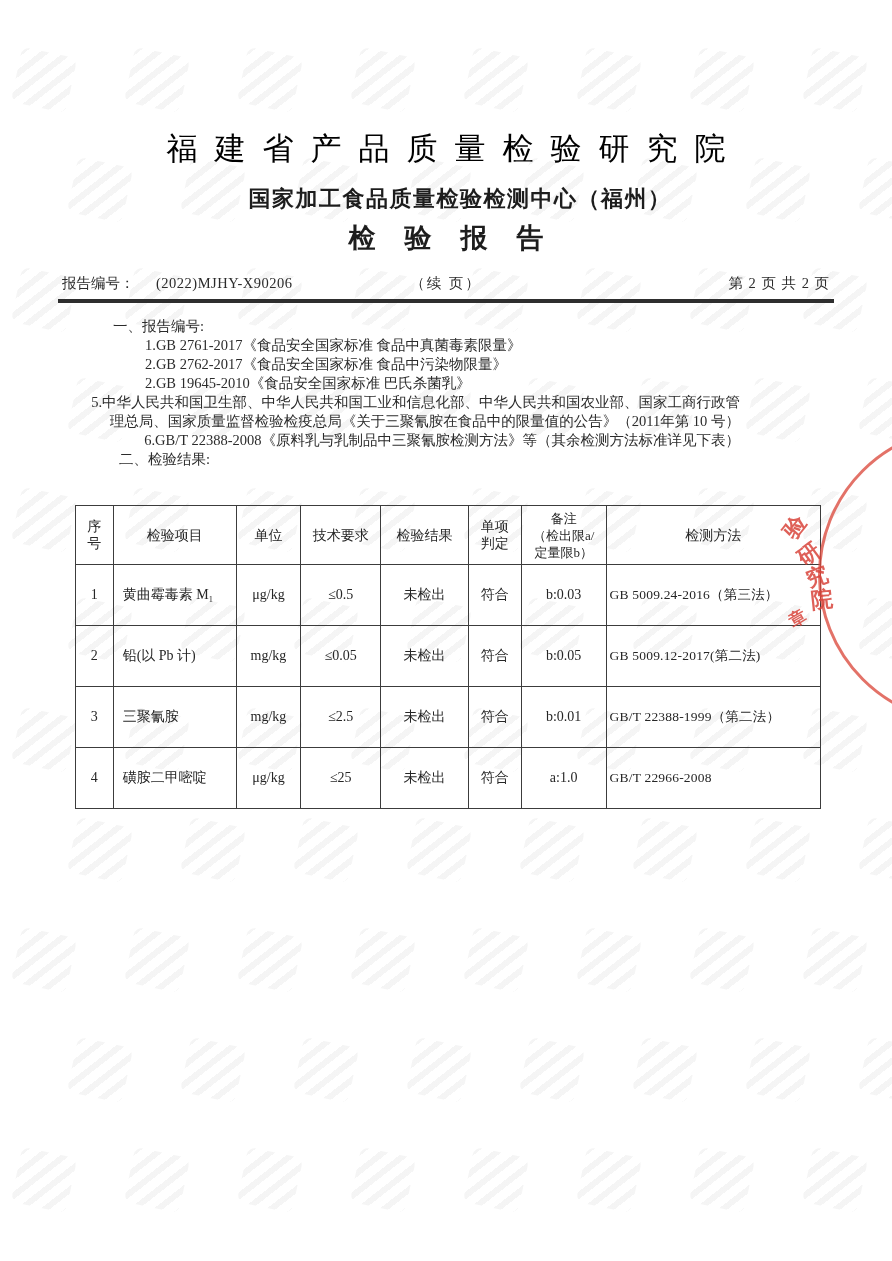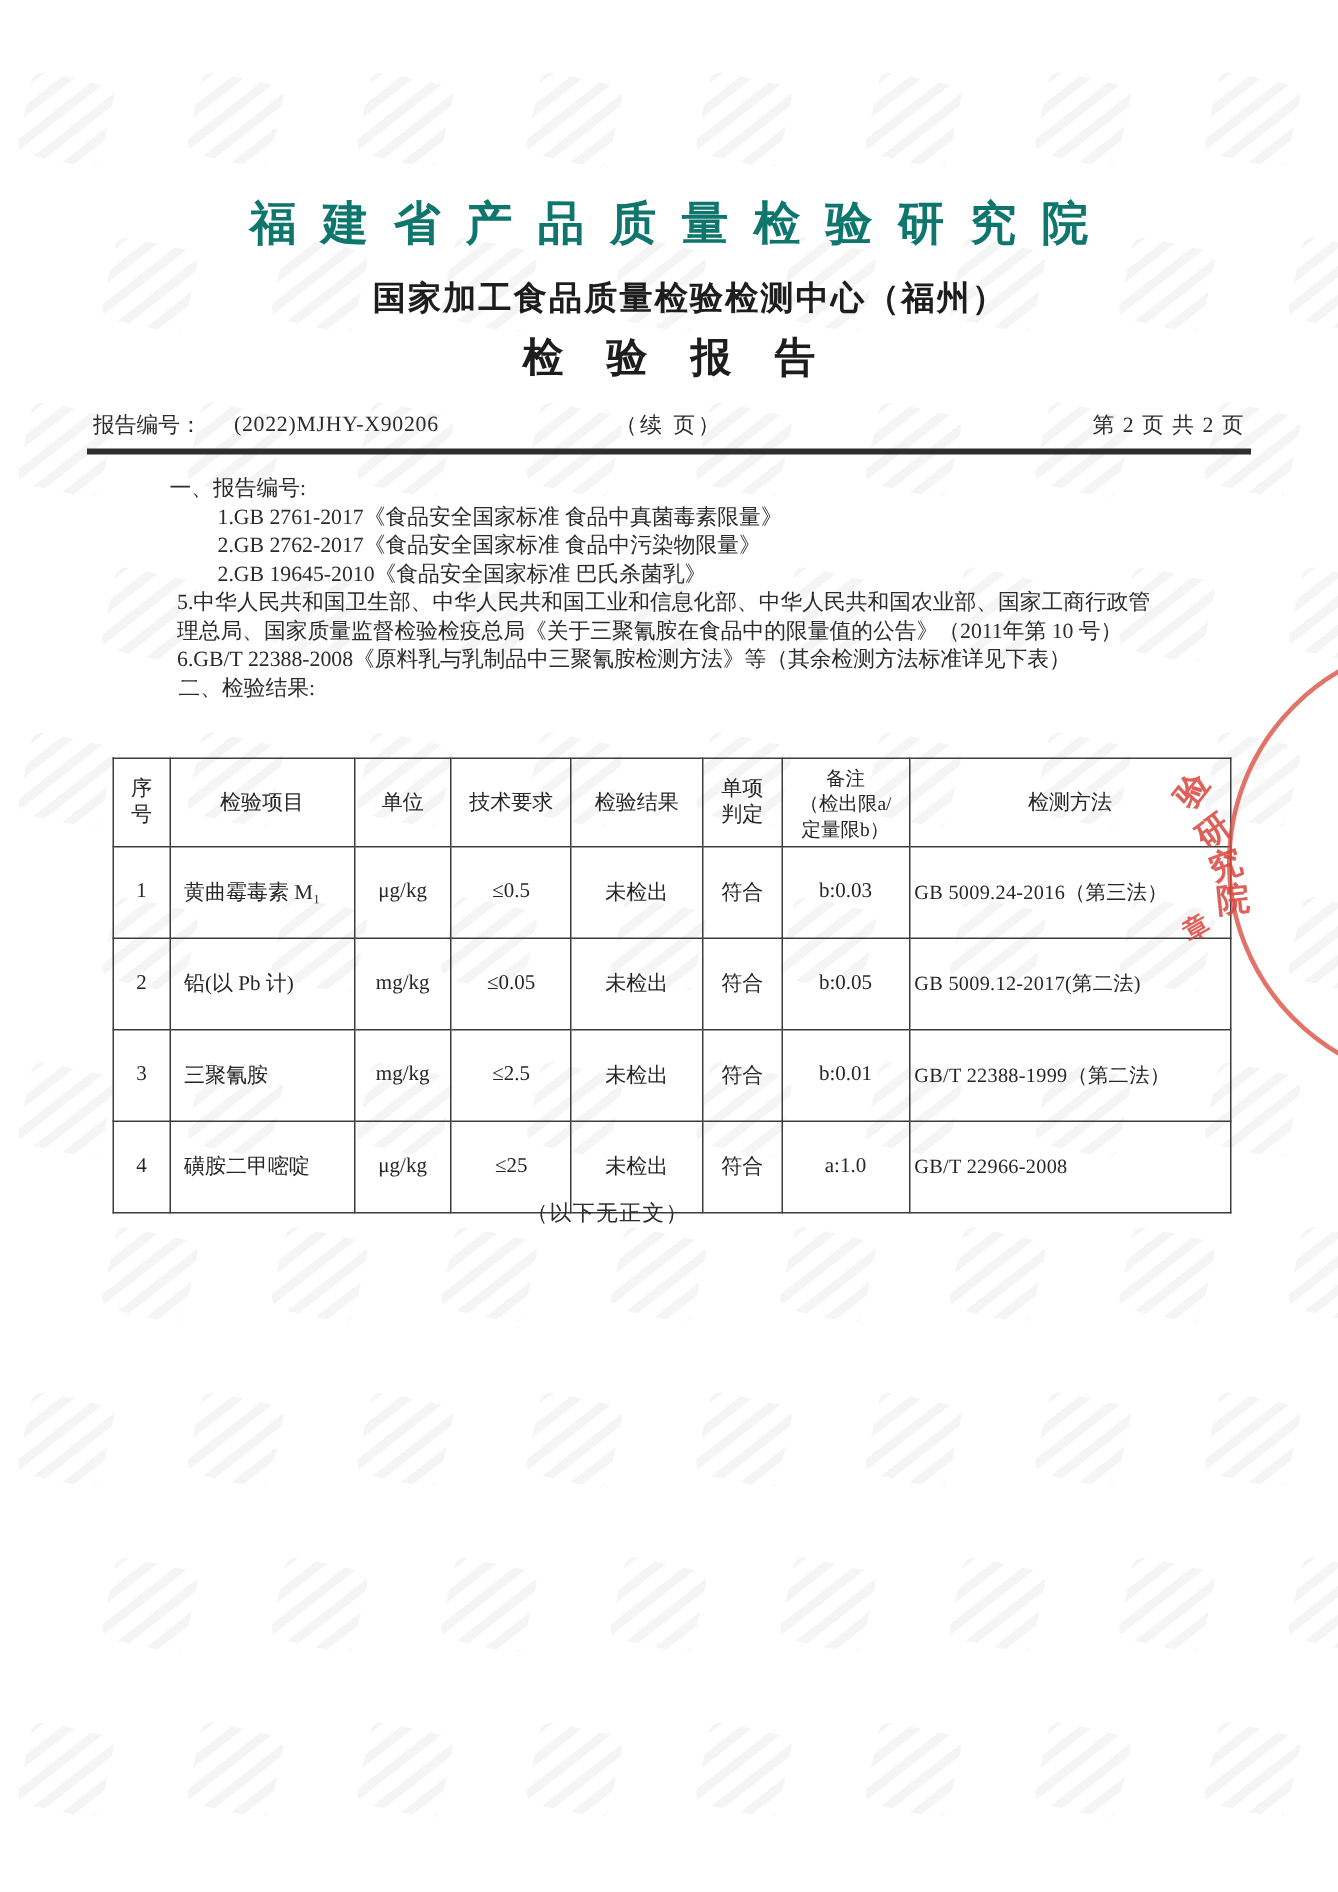--- a/index.html
+++ b/index.html
@@ -20,23 +20,23 @@
   .wm-tile{
     position:absolute;width:56px;height:56px;
     transform:rotate(12deg);
     background:repeating-linear-gradient(130deg, rgba(110,110,110,0.07) 0 6px, transparent 6px 15px);
     border-radius:8px;
   }
   
   .doc-head{position:absolute;left:0;top:0;width:100%;z-index:2;}
   .title1{
     position:absolute;top:128px;left:0;width:100%;
-    text-align:center;font-size:31px;font-weight:bold;
+    text-align:center;font-size:31px;font-weight:normal;
     letter-spacing:17px;text-indent:17px;
-    color:#0f766e;white-space:nowrap;
+    color:#000000;white-space:nowrap;
   }
   .title2{
     position:absolute;top:184px;left:14px;width:100%;
     text-align:center;font-size:22px;font-weight:bold;
     letter-spacing:1.5px;color:#1d1d1d;white-space:nowrap;
   }
   .title3{
     position:absolute;top:220px;left:0;width:100%;
     text-align:center;font-size:27px;font-weight:bold;
     letter-spacing:29px;text-indent:29px;
@@ -51,21 +51,21 @@
   .continued-note{position:absolute;left:0;width:100%;text-align:center;top:0;letter-spacing:2px;}
   .page-indicator{position:absolute;right:2px;top:0;letter-spacing:1px;}
   .head-rule{
     position:absolute;top:299px;left:58px;width:776px;height:3.5px;
     background:#2e2e2e;
   }
   
   .basis-block{position:absolute;top:317px;left:0;width:892px;z-index:2;font-size:14.5px;line-height:19px;color:#2b2b2b;}
   .sec-heading{margin:0 0 0 113px;}
   .basis-item{margin:0 0 0 145px;white-space:nowrap;}
-  .basis-item-long{margin:0 0 0 118px;width:662px;white-space:normal;}
+  .basis-item-long{margin:0 0 0 78px;width:662px;white-space:normal;text-align:right;}
   .sec-heading2{margin:0 0 0 119px;}
   
   .results-table{
     position:absolute;top:505px;left:75px;width:746px;z-index:2;
     border-collapse:collapse;table-layout:fixed;
     font-size:14px;color:#262626;
   }
   .results-table th,.results-table td{
     border:1.6px solid #3c3c3c;
     text-align:center;vertical-align:middle;
@@ -277,21 +277,20 @@
           <td class="c2">μg/kg</td>
           <td class="c3">≤25</td>
           <td class="c4">未检出</td>
           <td class="c5">符合</td>
           <td class="c6">a:1.0</td>
           <td class="c7">GB/T 22966-2008</td>
         </tr>
       </tbody>
   </table>
 
-  <div class="footer-note">（以下无正文）</div>
 
   <div class="seal-ring"></div>
 
 <span class="seal-char" style="left: 784px; top: 512px; font-size: 22px; transform: rotate(-52deg); color: rgb(217, 69, 60);">验</span>
     <span class="seal-char" style="left: 798px; top: 539px; font-size: 22px; transform: rotate(-36deg); color: rgb(217, 69, 60);">研</span>
     <span class="seal-char" style="left: 806px; top: 562px; font-size: 22px; transform: rotate(-20deg); color: rgb(217, 69, 60);">究</span>
     <span class="seal-char" style="left: 811px; top: 585px; font-size: 22px; transform: rotate(-6deg); color: rgb(217, 69, 60);">院</span>
     <span class="seal-char" style="left: 789px; top: 607px; font-size: 17px; transform: rotate(-30deg); color: rgb(217, 69, 60);">章</span>
   </div>
 

